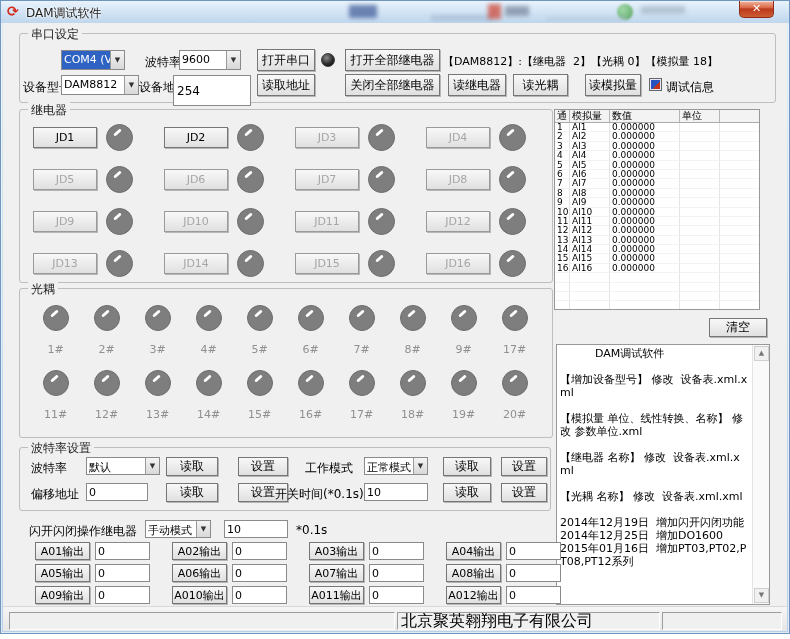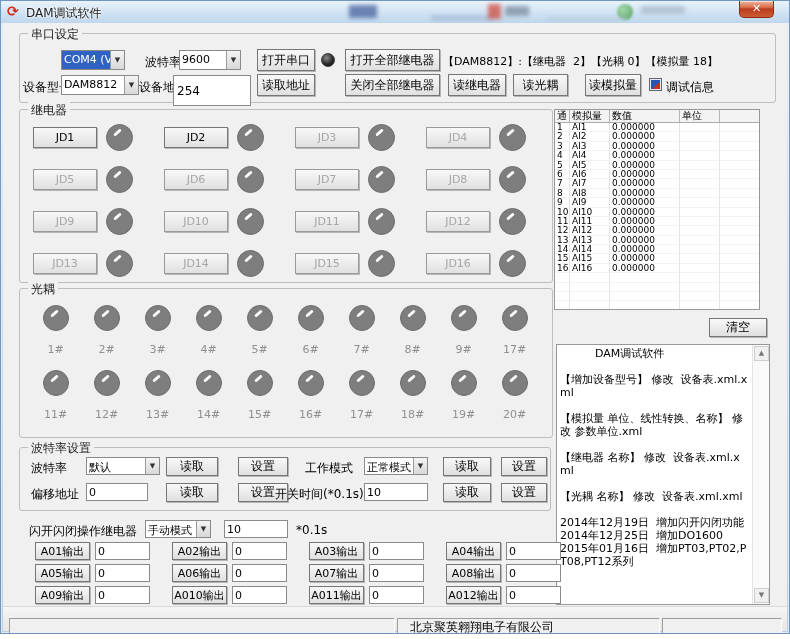--- a/index.html
+++ b/index.html
@@ -59,21 +59,21 @@
   .outputs-grid { position:absolute; left:24px; top:519px; display:grid; grid-template-columns:repeat(4,137px); row-gap:4px; }
   .out-cell { display:flex; gap:5px; height:18px;padding-left:8px; }
   .out-cell .btn { position:static; width:55px; height:18px; font-size:11px; }
   .out-cell input { width:55px; height:18px; border:1px solid #8a8a8a; font-family:inherit; font-size:11px; padding:0 2px; }
   
   .sm.btn { height:19px; font-size:12px; }
   .sm-tb { position:absolute; height:18px; border:1px solid #8a8a8a; background:#fff; font-family:inherit; font-size:11px; padding:0 2px; }
   .sm-combo { height:18px; }
   
   .statusbar { position:absolute; left:0; top:583px; width:784px; height:25px; background:linear-gradient(#f5f5f5,#e7e7e7); border-top:1px solid #d8d8d8; }
-  .sp { position:absolute; top:11px; height:18px; background:#f0f0f0; border:1px solid; border-color:#9d9d9d #fff #fff #9d9d9d; font-size:12px; line-height:16px; padding:0 12px; overflow:hidden; white-space:nowrap; }
+  .sp { position:absolute; top:5px; height:18px; background:#f0f0f0; border:1px solid; border-color:#9d9d9d #fff #fff #9d9d9d; font-size:16px; line-height:16px; padding:0 3px; overflow:hidden; white-space:nowrap; }
 </style>
 </head>
 <body>
 
 <div class="window">
   <div class="titlebar">
     <span class="app-icon">⟳</span>
     <span class="win-title">DAM调试软件</span>
     <span class="smudge s1"></span>
     <span class="smudge s2"></span>

